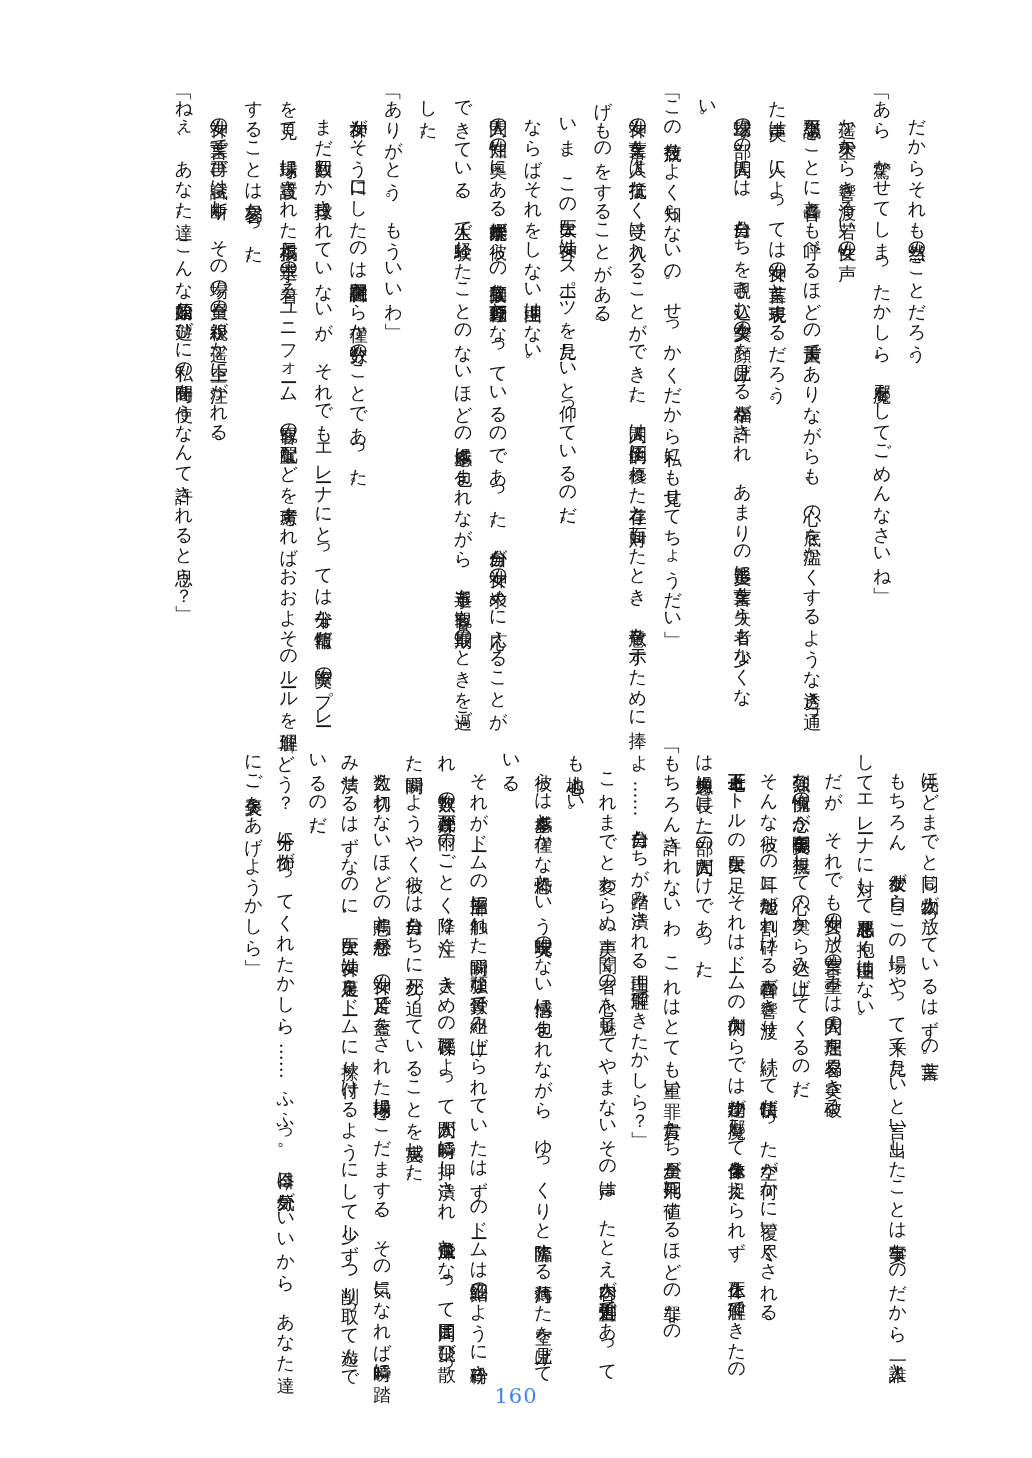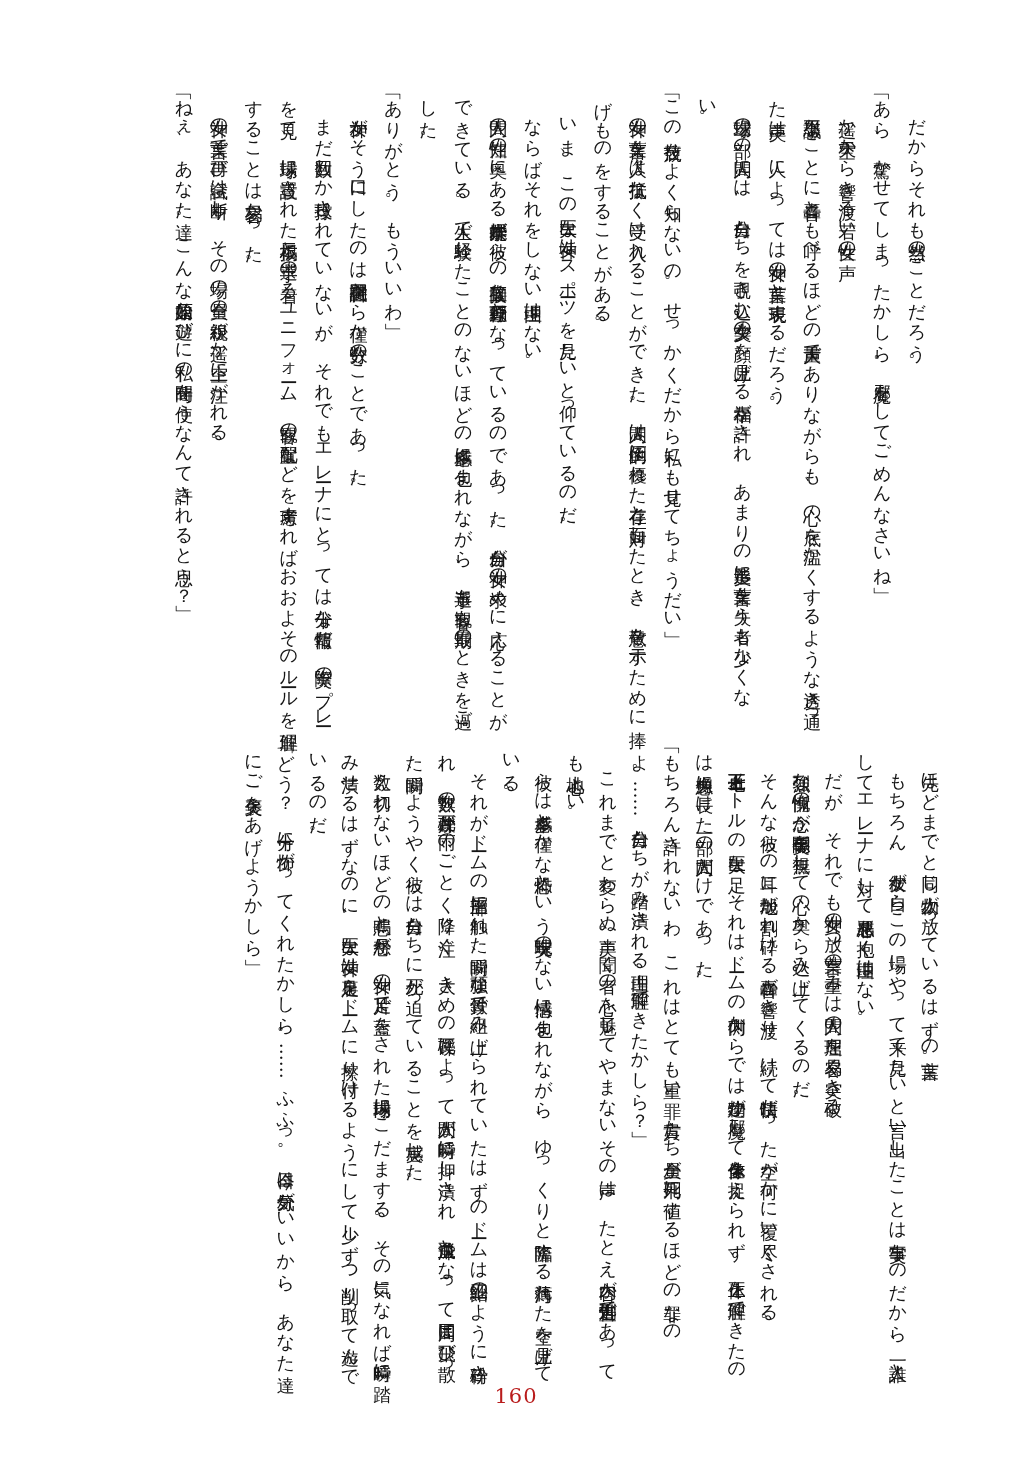--- a/index.html
+++ b/index.html
@@ -45,21 +45,21 @@
     line-height: 1.79;
   }
   .page-number {
     position: absolute;
     top: 1384px;
     left: 0;
     width: 100%;
     text-align: center;
     font-size: 21px;
     letter-spacing: 1px;
-    color: #b91c1c;
+    color: #3b82f6;
   }
 </style>
 </head>
 <body>
 
 <div class="page">
 
   <div class="vsection" id="top-section">
     <p class="indent">だからそれも当然のことだろう。</p>
     <p>「あら、驚かせてしまったかしら。邪魔をしてごめんなさいね」</p>

